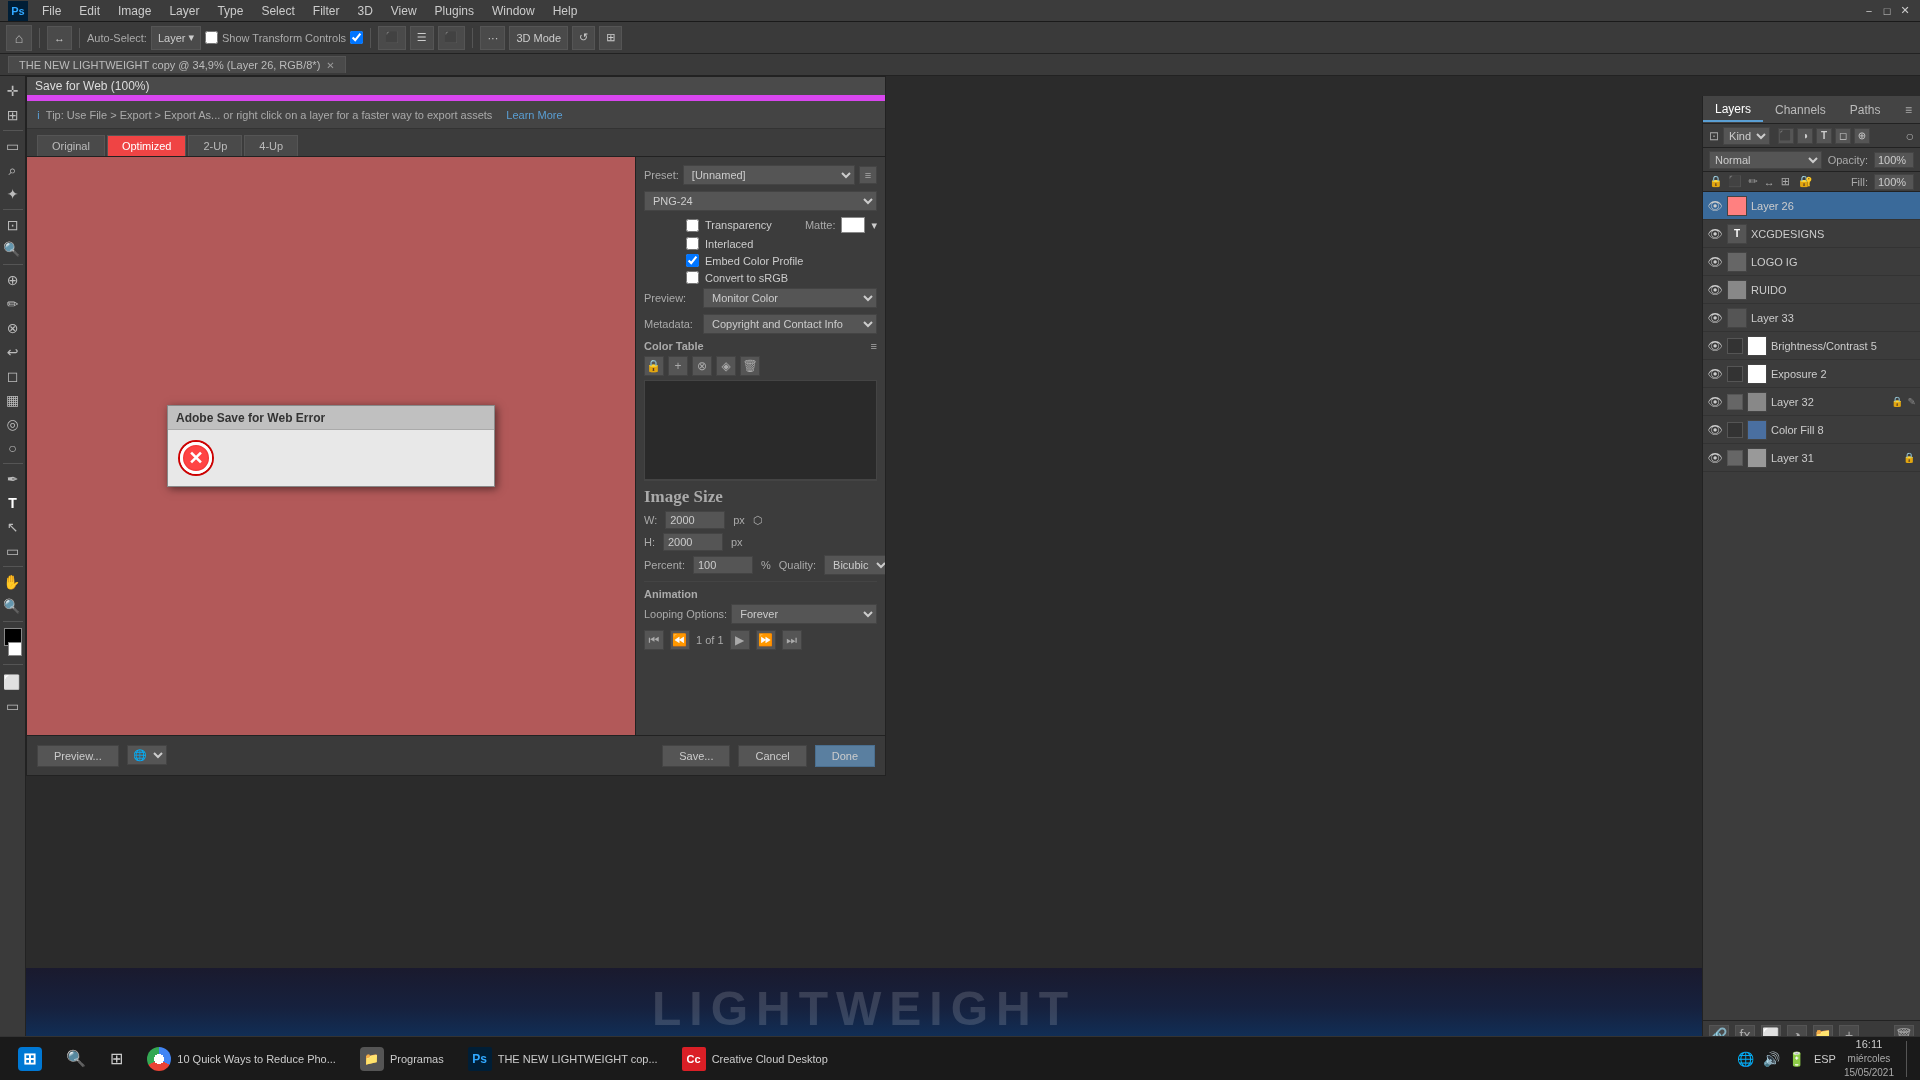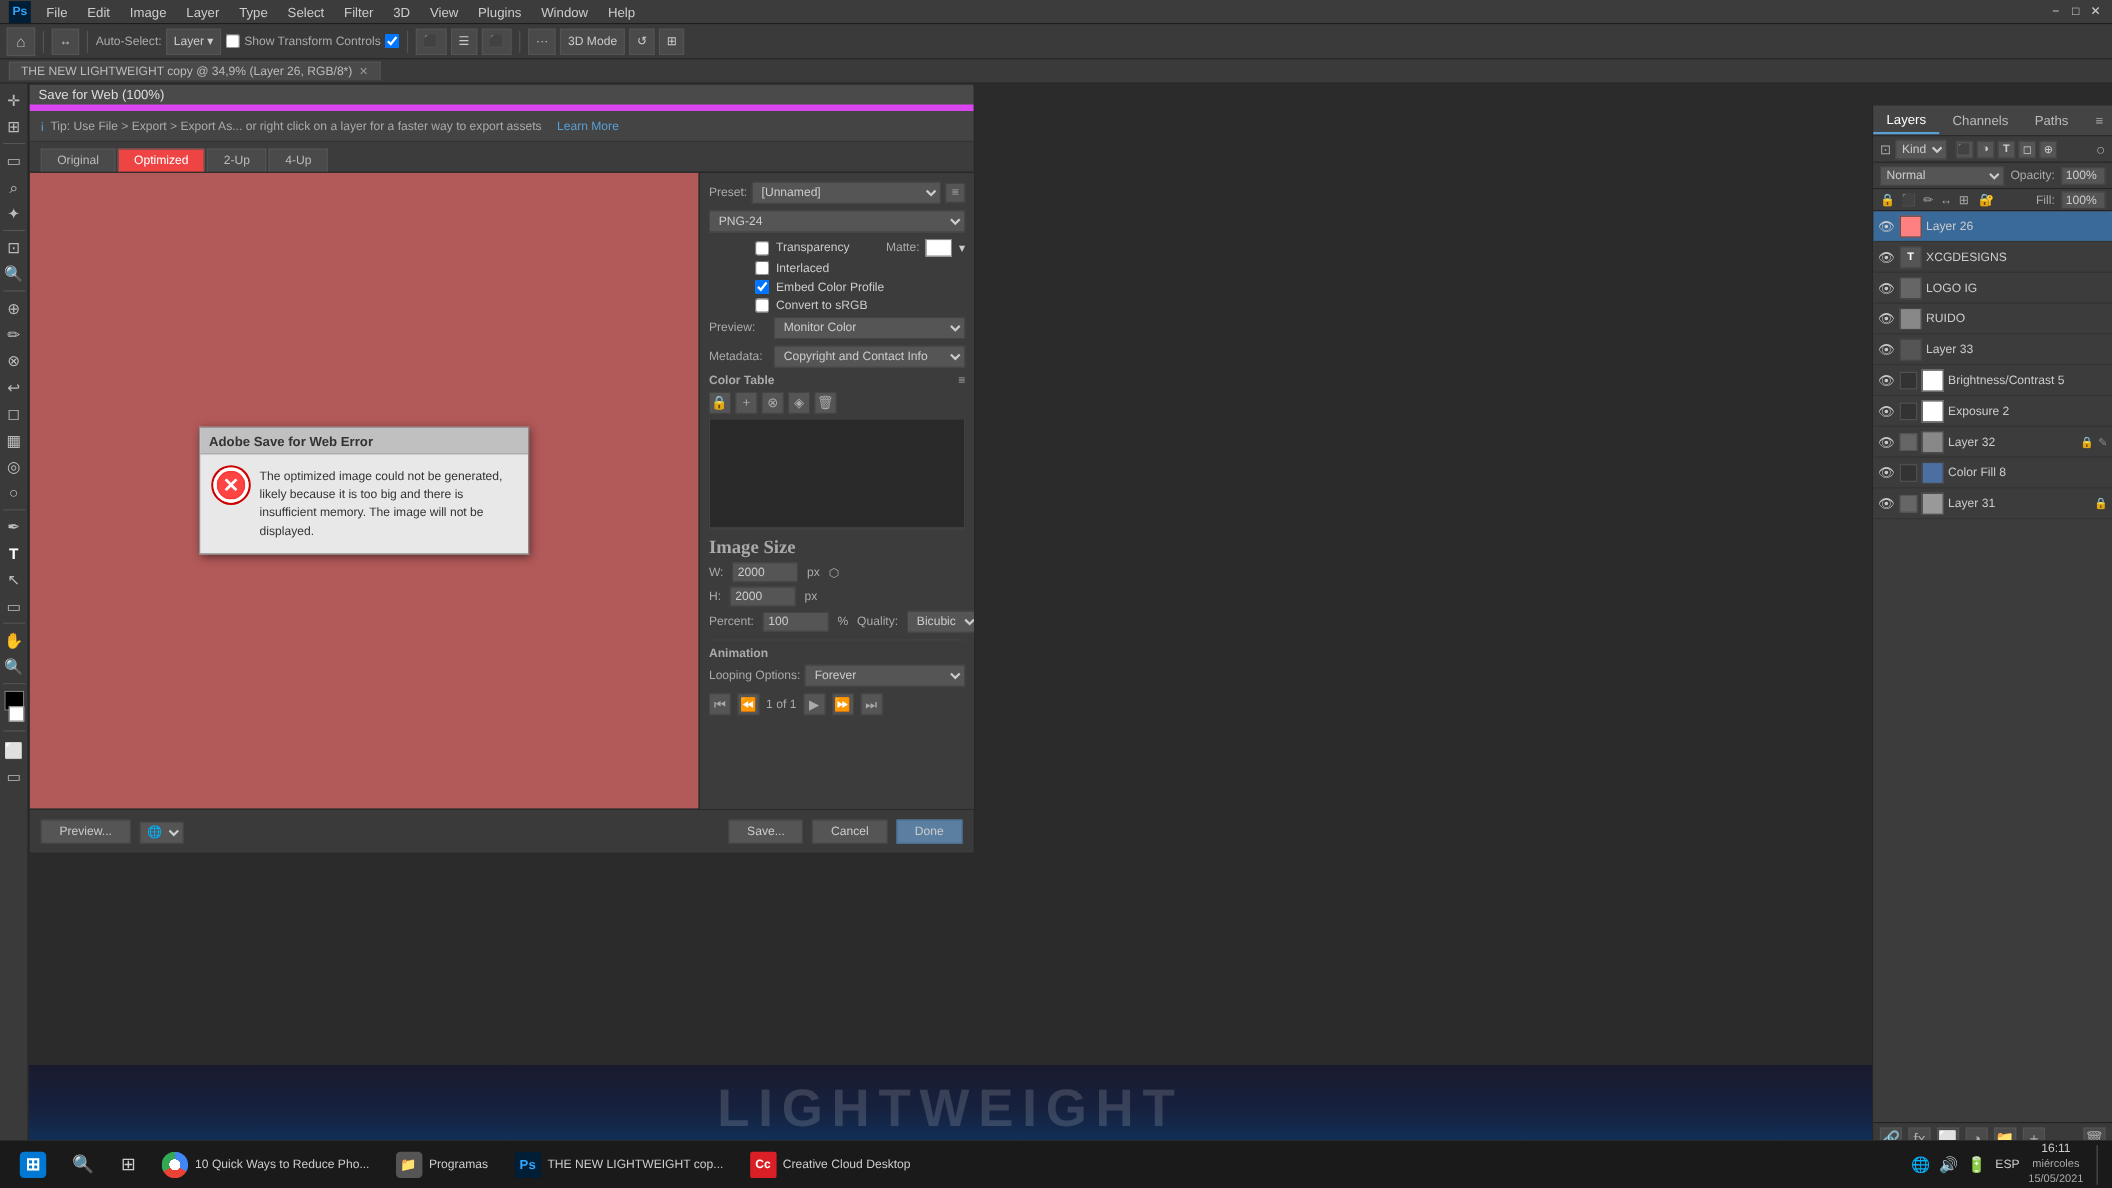--- a/index.html
+++ b/index.html
@@ -212,21 +212,21 @@
     .sfw-checkbox-row input { cursor: pointer; }
     #sfw-footer {
       height: 40px;
       background: #3a3a3a;
       border-top: 1px solid #222;
       display: flex;
       align-items: center;
       padding: 0 10px;
       justify-content: space-between;
     }
-    .sfw-footer-left { display: flex; align-items: flex-end; gap: 8px; font-size: 11px; color: #aaa; }
+    .sfw-footer-left { display: flex; align-items: flex-start; gap: 8px; font-size: 11px; color: #aaa; }
     .sfw-footer-right { display: flex; gap: 8px; }
     .sfw-btn {
       padding: 4px 16px;
       background: #555;
       border: 1px solid #444;
       color: #ccc;
       font-size: 11px;
       cursor: pointer;
     }
     .sfw-btn-primary {
@@ -355,21 +355,21 @@
     #error-overlay {
       position: absolute;
       top: 0; left: 0; right: 0; bottom: 0;
       background: rgba(0,0,0,0.3);
       display: flex;
       align-items: center;
       justify-content: center;
       z-index: 100;
     }
     #error-dialog {
-      width: 300px;
+      width: 328px;
       background: #e8e8e8;
       border: 1px solid #888;
       box-shadow: 2px 2px 8px rgba(0,0,0,0.5);
     }
     #error-dialog-title {
       height: 24px;
       background: #c0c0c0;
       display: flex;
       align-items: center;
       padding: 0 8px;
@@ -661,21 +661,20 @@
         <div id="sfw-preview">
           <div class="preview-canvas"></div>
 
           <div id="error-overlay">
             <div id="error-dialog">
               <div id="error-dialog-title">
                 <span>Adobe Save for Web Error</span>
               </div>
               <div id="error-dialog-body">
                 <div class="error-icon">✕</div>
-                <div class="error-text">The optimized image could not be generated, likely because it is too big and there is insufficient memory. The image will not be displayed.</div>
               </div>
             </div>
           </div>
         </div>
 
         <div id="sfw-sidebar">
 
           <div class="preset-row">
             <span style="color:#aaa;font-size:11px;">Preset:</span>
             <select class="preset-select">

